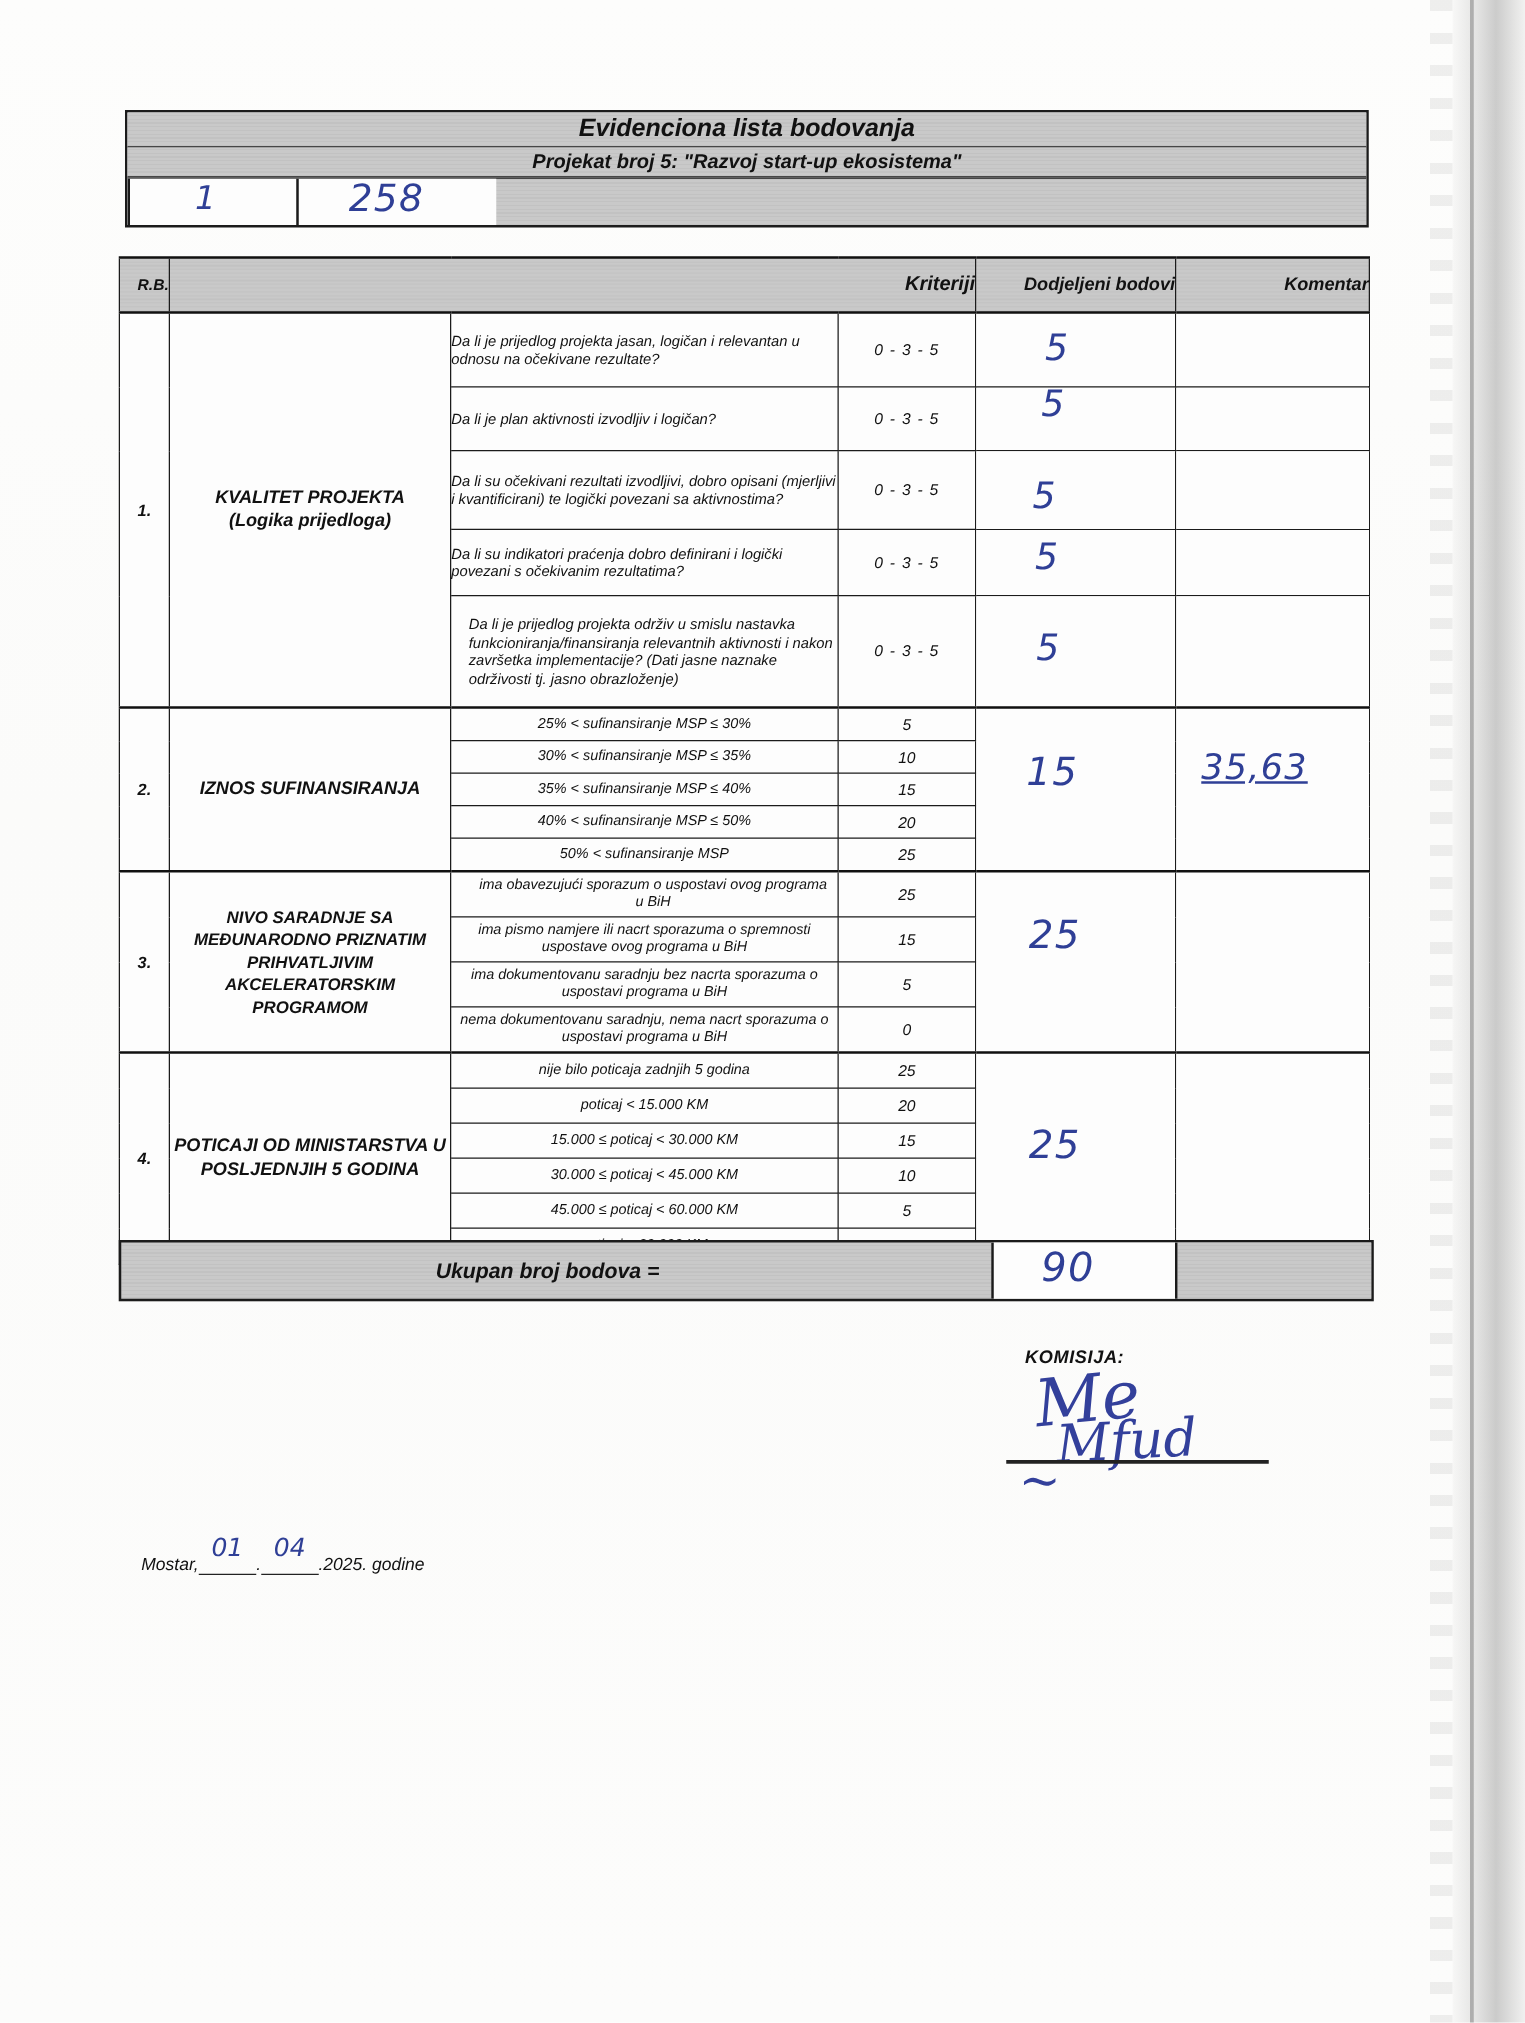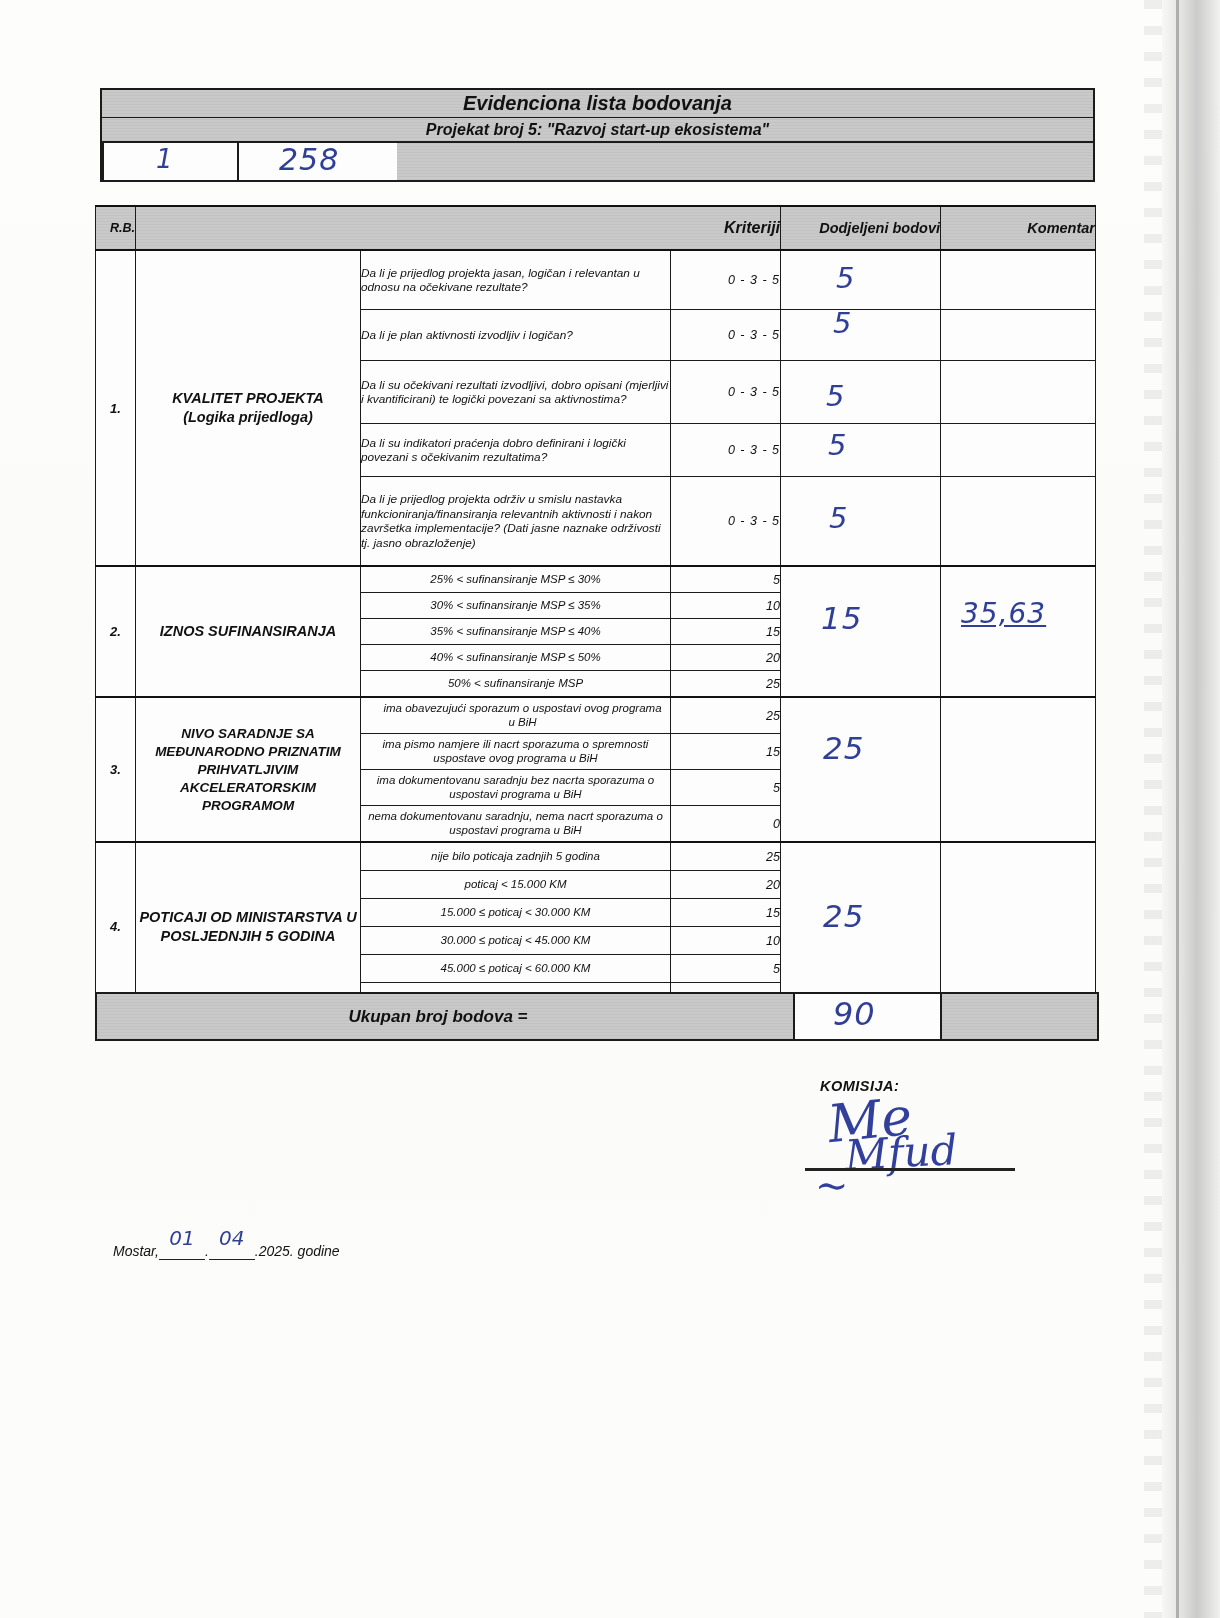--- a/index.html
+++ b/index.html
@@ -61,21 +61,21 @@
   .th-kri{font-size:16px;}
   .th-dod{font-size:14.5px;}
   .th-kom{font-size:14.5px;}
 
   .rb{text-align:center;font-style:italic;font-weight:bold;font-size:13px;color:#111;}
   .crit-name{text-align:center;font-style:italic;font-weight:bold;font-size:14.5px;
      color:#111;line-height:19px;padding:4px 6px;}
   .crit-name.small{font-size:13.5px;line-height:18px;}
   .desc{font-style:italic;font-size:11.8px;color:#111;line-height:14.5px;padding:5px 7px;}
   .desc.tight{font-size:11.5px;line-height:13.5px;padding:2px 6px;text-align:center;}
-  .pts{text-align:right;font-style:italic;font-size:12.5px;color:#111;}
+  .pts{text-align:center;font-style:italic;font-size:12.5px;color:#111;}
   .pts.sp{letter-spacing:1px;}
   .given{position:relative;}
   .com{position:relative;}
   .thick-top{border-top:2px solid #111 !important;}
   .thick-bot{border-bottom:2px solid #111 !important;}
 
   .hwbig{font-size:29px;}
 
   
   .total{position:absolute;left:95px;top:992px;width:1000px;height:45px;
@@ -177,21 +177,21 @@
       </tr>
       <tr>
         <td class="desc white" style="height:52px;">Da li su indikatori praćenja dobro definirani i logički povezani s očekivanim rezultatima?</td>
         <td class="pts sp white">0 - 3 - 5</td>
         <td class="given white">
           <span class="hw-ink hwbig" style="left:47px;top:4px;">5</span>
         </td>
         <td class="com white"></td>
       </tr>
       <tr>
-        <td class="desc white" style="height:88px;">Da li je prijedlog projekta održiv u smislu nastavka funkcioniranja/finansiranja relevantnih aktivnosti i nakon završetka implementacije? (Dati jasne naznake održivosti tj. jasno obrazloženje)</td>
+        <td class="desc white" style="height:88px;padding-left:14px;">Da li je prijedlog projekta održiv u smislu nastavka funkcioniranja/finansiranja relevantnih aktivnosti i nakon završetka implementacije? (Dati jasne naznake održivosti tj. jasno obrazloženje)</td>
         <td class="pts sp white">0 - 3 - 5</td>
         <td class="given white">
           <span class="hw-ink hwbig" style="left:48px;top:24px;">5</span>
         </td>
         <td class="com white"></td>
       </tr>
 
       <tr>
         <td class="rb white thick-top" rowspan="5">2.</td>
         <td class="crit-name white thick-top" rowspan="5">IZNOS SUFINANSIRANJA</td>

